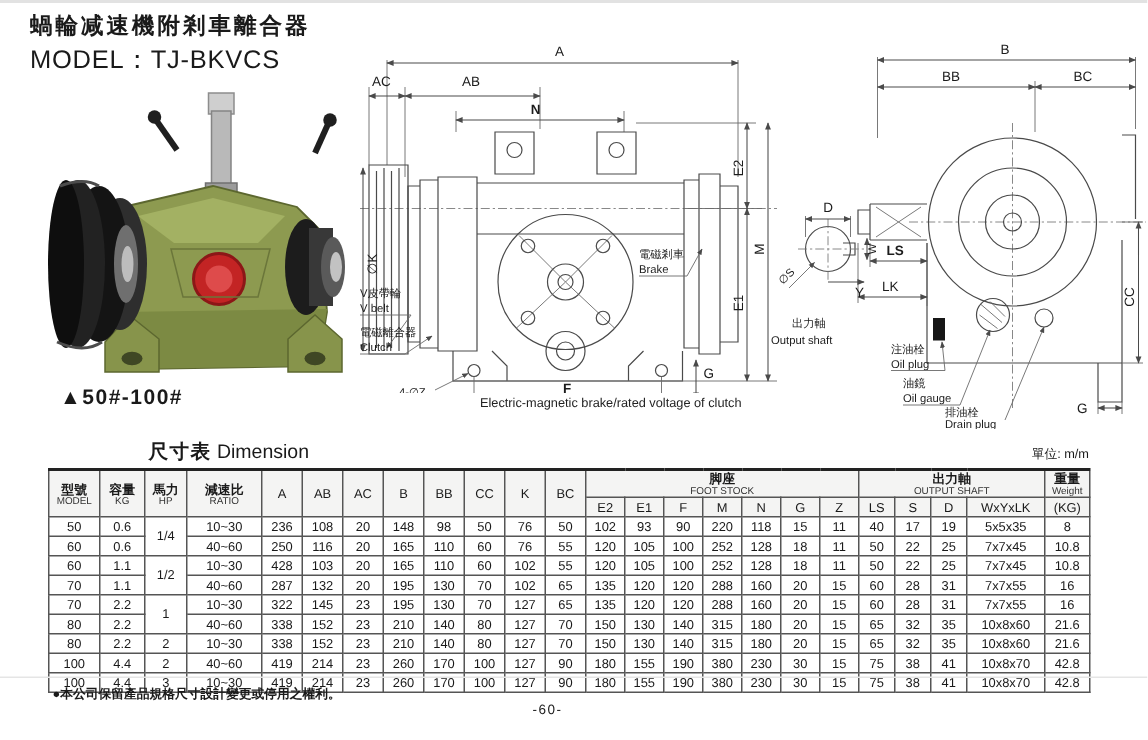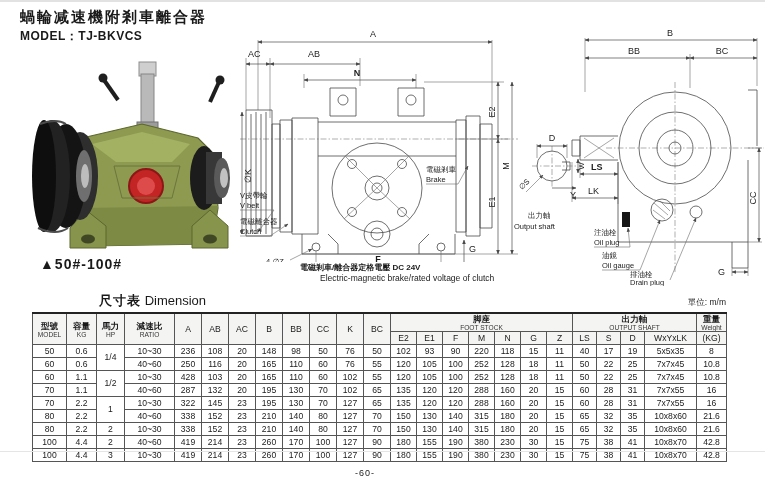--- a/index.html
+++ b/index.html
@@ -1,21 +1,21 @@
 <!DOCTYPE html>
 <html><head>
 <meta charset="utf-8">
 <style>
   html,body{margin:0;padding:0;}
   body{width:765px;height:493px;background:#ffffff;position:relative;overflow:hidden;
        font-family:"Liberation Sans",sans-serif;color:#1a1a1a;}
   .abs{position:absolute;}
   .scan-edge{left:0;top:0;width:765px;height:2px;background:#e2e2e2;}
   .title-zh{left:20px;top:8px;font-size:15px;font-weight:bold;letter-spacing:2px;}
-  .model-line{left:20px;top:28px;font-size:12px;font-weight:bold;letter-spacing:.5px;}
+  .model-line{left:20px;top:28px;font-size:17px;font-weight:normal;letter-spacing:.5px;}
   .photo-wrap{left:22px;top:58px;width:212px;height:200px;}
   .photo-caption{left:40px;top:256px;font-size:14px;font-weight:bold;letter-spacing:1px;}
   .front-view{left:240px;top:26px;}
   .side-view{left:510px;top:28px;}
   .dcnote{left:300px;top:263px;width:240px;line-height:1.25;}
   .dcnote .zh{font-size:8px;font-weight:bold;}
   .dcnote .en{font-size:8.5px;color:#222;padding-left:20px;}
   .tbl-title{left:55px;top:292px;font-size:13px;}
   .tbl-title b{letter-spacing:1px;margin-left:44px;}
   .tbl-unit{left:606px;top:297px;width:120px;text-align:right;font-size:8.5px;}
@@ -168,21 +168,20 @@
   <path class="thin" d="M0 184 H34 L18 206" marker-end="url(#ar1)"></path>
   <text class="sm" x="0" y="198">電磁離合器</text>
   <text class="sm" x="0" y="208">Clutch</text>
   <path class="thin" d="M0 210 H30 L48 198" marker-end="url(#ar1)"></path>
   <text class="sm" x="186" y="146">電磁剎車</text>
   <text class="sm" x="186" y="156">Brake</text>
   <path class="thin" d="M186 158 H218 L228 140" marker-end="url(#ar1)"></path>
 </svg>
 
 <div class="abs dcnote">
-  <div class="zh">電磁剎車/離合器定格電壓 DC 24V</div>
   <div class="en">Electric-magnetic brake/rated voltage of clutch</div>
 </div>
 
 <svg class="abs side-view" width="254" height="258" viewBox="0 0 254 258">
   <defs>
     <marker id="ar2" viewBox="0 0 10 10" refX="9" refY="5" markerWidth="7" markerHeight="7" orient="auto-start-reverse">
       <path d="M0 1 L10 5 L0 9 z" fill="#4a4a4a"></path>
     </marker>
   </defs>
 
@@ -576,15 +575,16 @@
           <td>10x8x70</td>
           <td>42.8</td>
         </tr>
       </tbody>
 </table>
 </div>
 
 <div class="abs faint-rule"></div>
 
 <div class="abs foot-note">
+  <div class="zh">●本公司保留產品規格尺寸設計變更或停用之權利。</div>
   <div class="en">We reserve the right to the design, change and terminating of the product speicification and size.</div>
 </div>
 <div class="abs page-num">-60-</div>
 
 </body></html>

